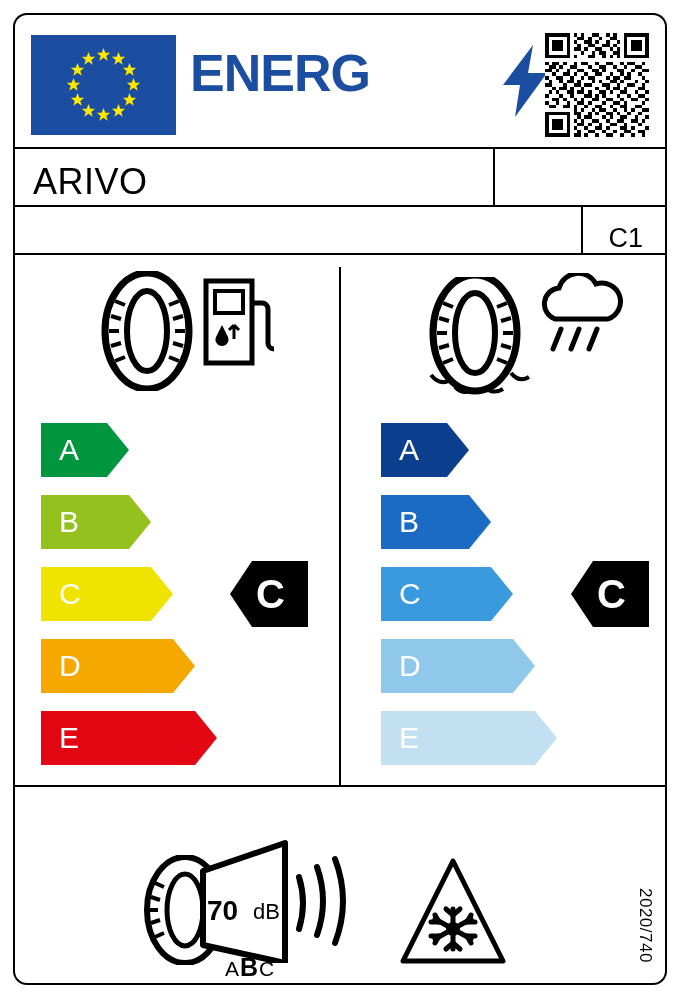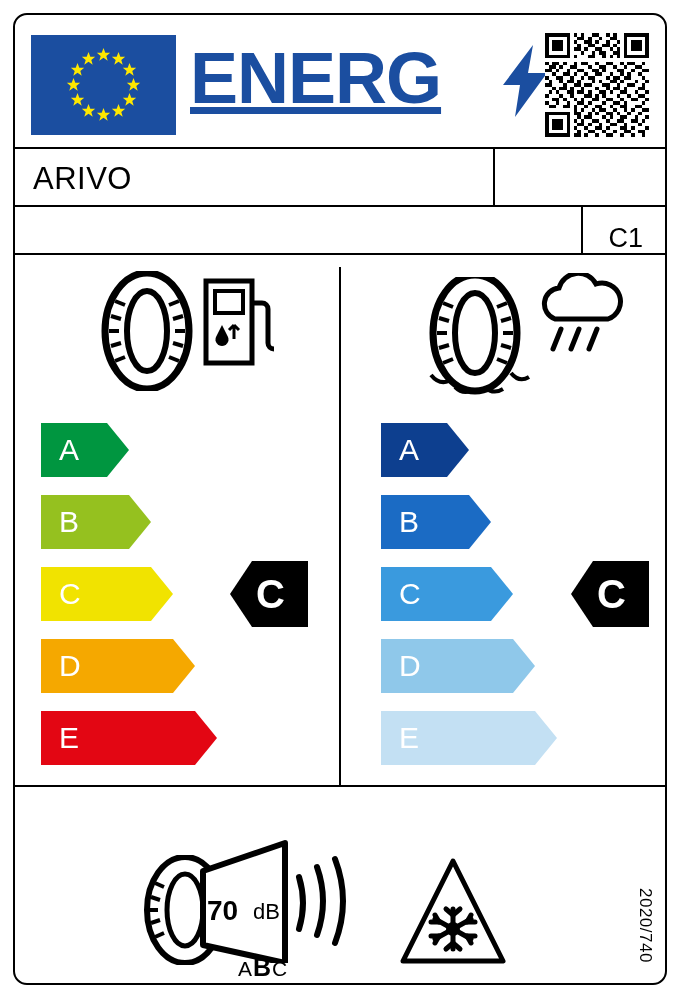--- a/index.html
+++ b/index.html
@@ -39,27 +39,26 @@
     left: 16px;
     top: 20px;
     width: 145px;
     height: 100px;
     background: #1b4ea0;
     overflow: hidden;
   }
   .energ-text {
     position: absolute;
     left: 175px;
-    top: 22px;
-    font-size: 72px;
+    top: 28px;
+    font-size: 52px;
     font-weight: bold;
     letter-spacing: -1px;
     color: #1b4ea0;
     font-family: "Liberation Sans", sans-serif;
-    text-decoration: underline;
   }
   .bolt {
     position: absolute;
     left: 488px;
     top: 30px;
     width: 44px;
     height: 72px;
   }
 
   
@@ -69,21 +68,21 @@
     width: 100%;
     height: 2px;
     background: #000;
   }
 
   
   .brand {
     position: absolute;
     left: 18px;
     top: 146px;
-    font-size: 31px;
+    font-size: 36px;
     letter-spacing: 0.5px;
   }
   .model-code {
     position: absolute;
     right: 18px;
     top: 148px;
     font-size: 25px;
   }
   .vsep {
     position: absolute;
@@ -647,21 +646,21 @@
         <path d="M106 44 q8 26 0 52"></path>
         <path d="M124 34 q12 34 0 68"></path>
         <path d="M142 26 q16 42 0 84"></path>
       </g>
     </svg>
   </div>
 
   <div class="noise-db" style="left:192px; top:880px;">70</div>
   <div class="noise-unit" style="left:238px; top:884px;">dB</div>
 
-  <div class="noise-classes" style="left:210px; top:938px;margin-left:13px;">
+  <div class="noise-classes" style="left:210px; top:938px;">
     <span>A</span><b>B</b><span>C</span>
   </div>
 
   <div class="pictogram" style="left:378px; top:838px; width:120px; height:118px;">
     <svg width="120" height="118" viewBox="0 0 120 118">
       <polygon points="60,8 110,108 10,108" fill="none" stroke="#000" stroke-width="5" stroke-linejoin="round"></polygon>
       <g stroke="#000" stroke-width="5" stroke-linecap="round">
         <line x1="60" y1="56" x2="60" y2="96"></line>
         <line x1="42" y1="66" x2="78" y2="86"></line>
         <line x1="78" y1="66" x2="42" y2="86"></line>

